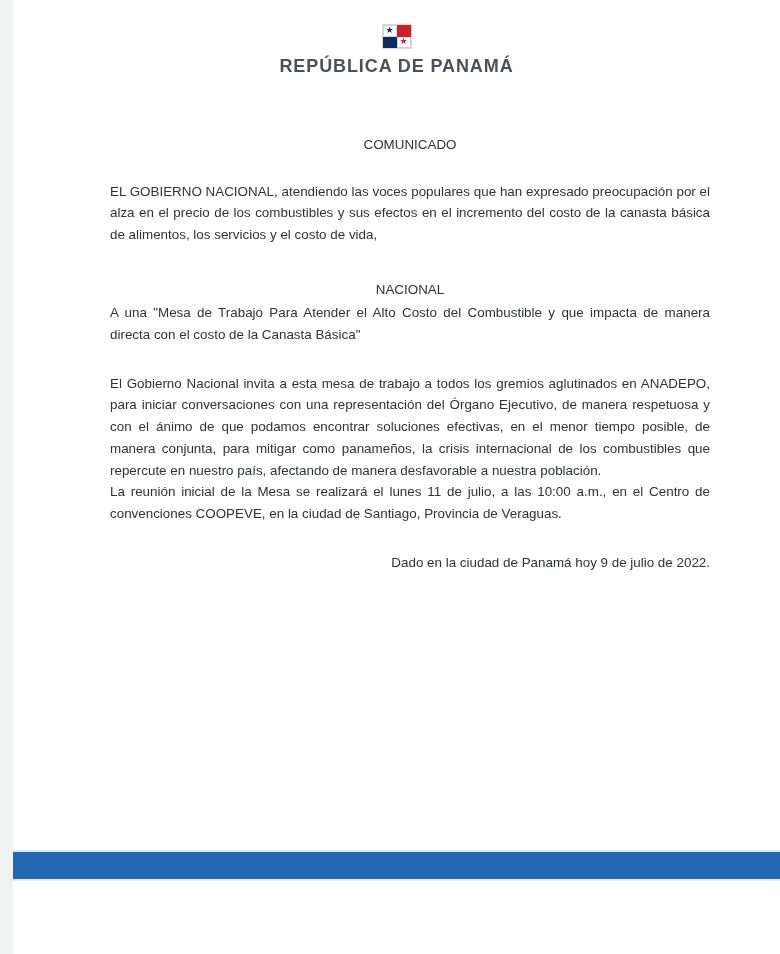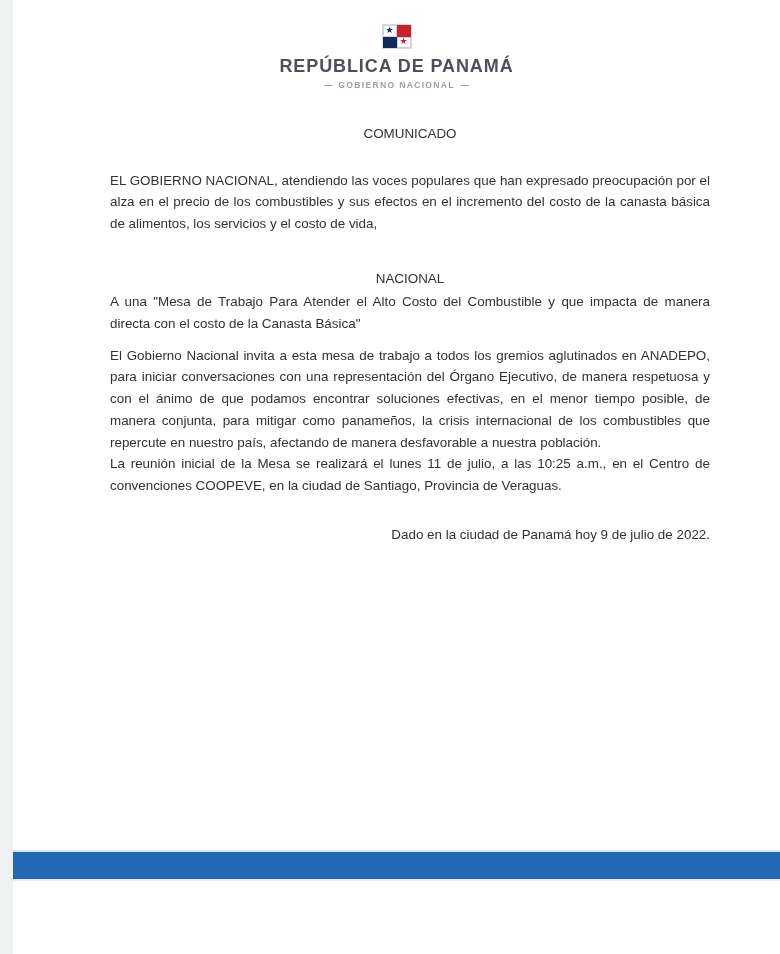--- a/index.html
+++ b/index.html
@@ -87,33 +87,33 @@
     padding-left: 97px;
     padding-right: 70px;
     color: #2e3338;
     font-size: 13.4px;
     line-height: 1.62;
   }
   .heading-centered {
     text-align: center;
     margin: 0;
   }
-  #heading-comunicado { margin-top: 33px; }
+  #heading-comunicado { margin-top: 57px; }
   #heading-convoca    { margin-top: 33px; }
 
   p.para {
     margin: 0;
     text-align: justify;
     text-justify: inter-word;
   }
   p.para.flush { text-align: right; }
 
   #para-intro   { margin-top: 25px; }
   #para-convoca-detail { margin-top: 2px; }
-  #para-invite  { margin-top: 10px; }
+  #para-invite  { margin-top: 27px; }
   #para-meeting { margin-top: 0px; }
   #para-issued  { margin-top: 27px; }
 
   
   #accent-bar {
     position: absolute;
     left: 13px;
     top: 852px;
     width: 767px;
     height: 27px;
@@ -161,41 +161,36 @@
         </div>
         <div class="flag-q red"></div>
         <div class="flag-q blue"></div>
         <div class="flag-q white-red">
           <span class="star red-star">★</span>
         </div>
       </div>
 
       <div class="lh-title">REPÚBLICA DE PANAMÁ</div>
 
-      <div class="lh-subtitle">
-        <span class="dash">—</span>
-        <span>GOBIERNO NACIONAL</span>
-        <span class="dash">—</span>
-      </div>
 
     </div>
 
     <div class="doc-body">
 
       <h2 id="heading-comunicado" class="heading-centered" style="font-size:13.4px;font-weight:400;">COMUNICADO</h2>
 
       <p id="para-intro" class="para">EL GOBIERNO NACIONAL, atendiendo las voces populares que han expresado preocupación por el alza en el precio de los combustibles y sus efectos en el incremento del costo de la canasta básica de alimentos, los servicios y el costo de vida,</p>
 
       <h2 id="heading-convoca" class="heading-centered" style="font-size:13.4px;font-weight:400;">NACIONAL</h2>
 
       <p id="para-convoca-detail" class="para">A una "Mesa de Trabajo Para Atender el Alto Costo del Combustible y que impacta de manera directa con el costo de la Canasta Básica"</p>
 
       <p id="para-invite" class="para">El Gobierno Nacional invita a esta mesa de trabajo a todos los gremios aglutinados en ANADEPO, para iniciar conversaciones con una representación del Órgano Ejecutivo, de manera respetuosa y con el ánimo de que podamos encontrar soluciones efectivas, en el menor tiempo posible, de manera conjunta, para mitigar como panameños, la crisis internacional de los combustibles que repercute en nuestro país, afectando de manera desfavorable a nuestra población.</p>
 
-      <p id="para-meeting" class="para">La reunión inicial de la Mesa se realizará el lunes 11 de julio, a las 10:25 a.m., en el Centro de convenciones COOPEVE, en la ciudad de Santiago, Provincia de Veraguas.</p>
+      <p id="para-meeting" class="para">La reunión inicial de la Mesa se realizará el lunes 11 de julio, a las 10:00 a.m., en el Centro de convenciones COOPEVE, en la ciudad de Santiago, Provincia de Veraguas.</p>
 
       <p id="para-issued" class="para flush">Dado en la ciudad de Panamá hoy 9 de julio de 2022.</p>
 
     </div>
 
   </div>
 
   <div id="accent-bar-hairline-top"></div>
   <div id="accent-bar" style="background: rgb(34, 104, 179);"></div>
   <div id="accent-bar-hairline-bottom"></div>

